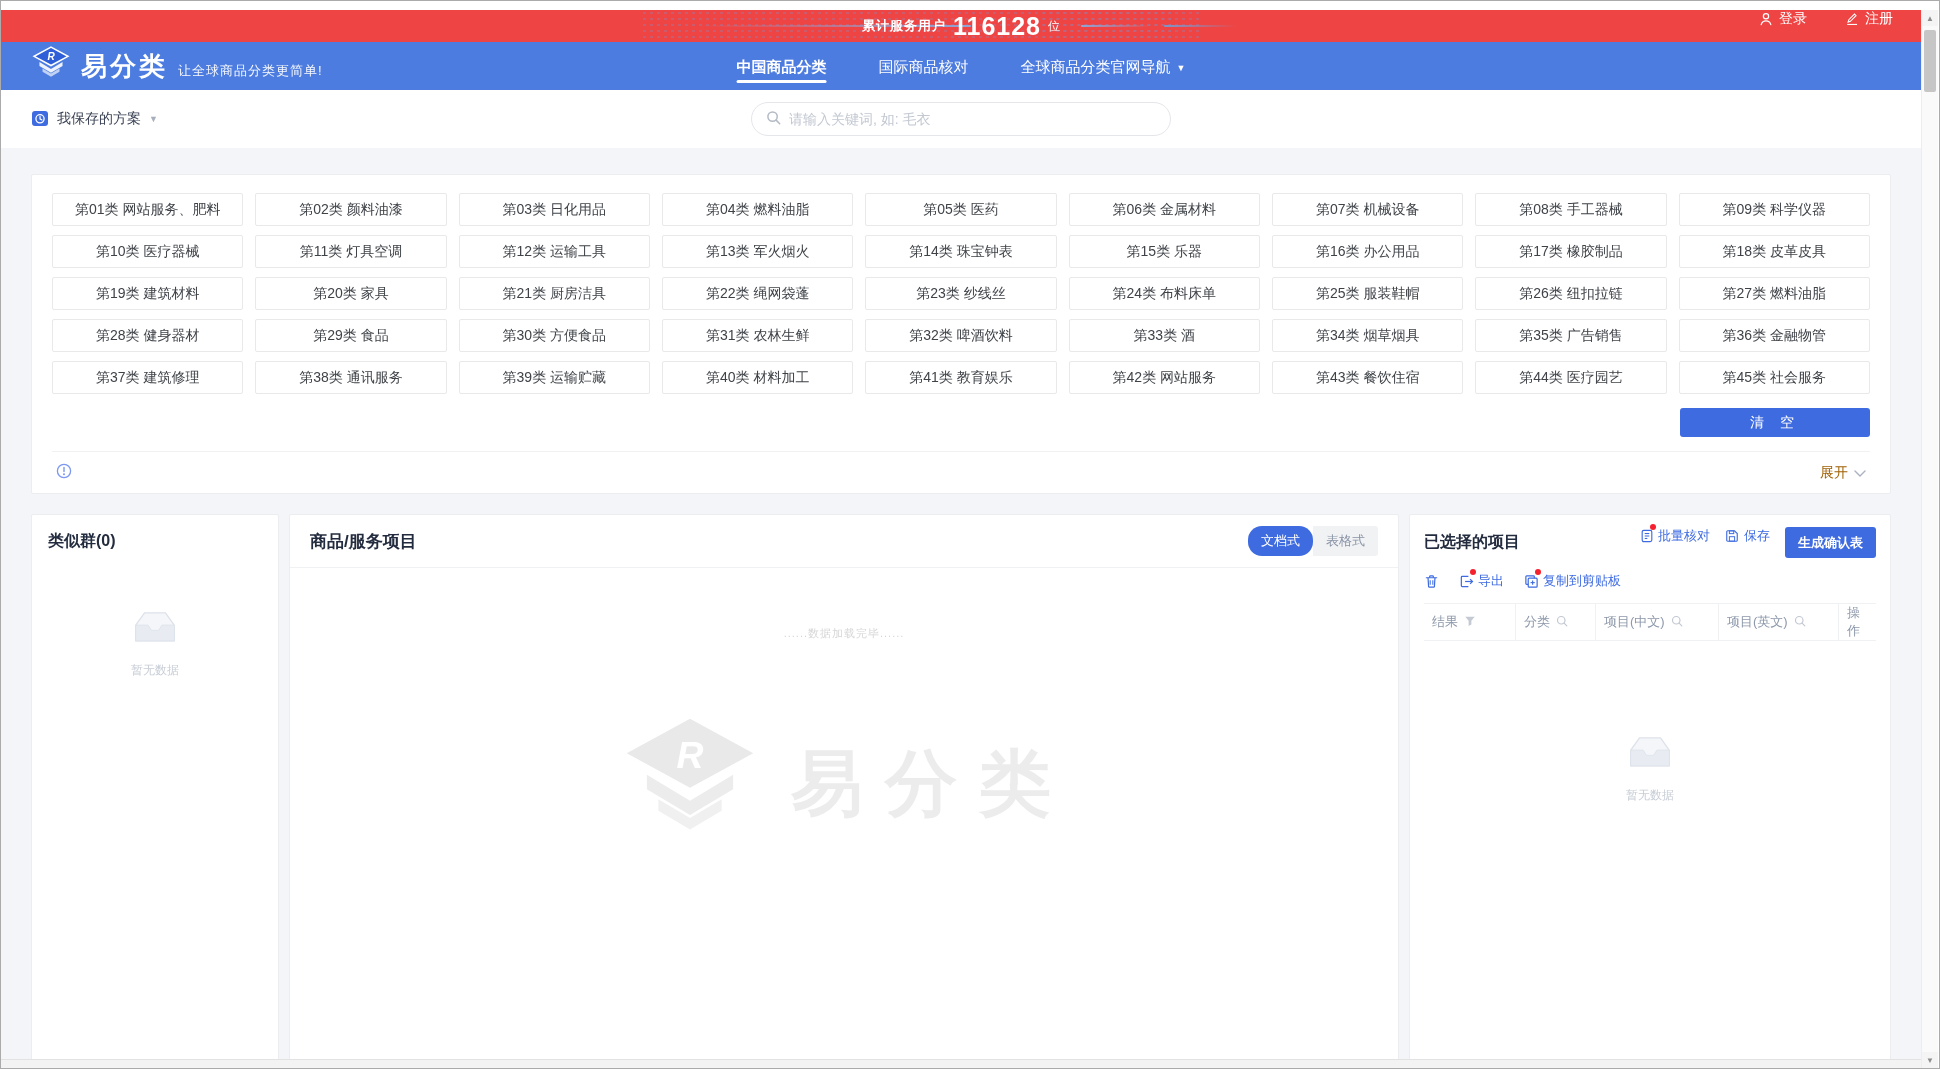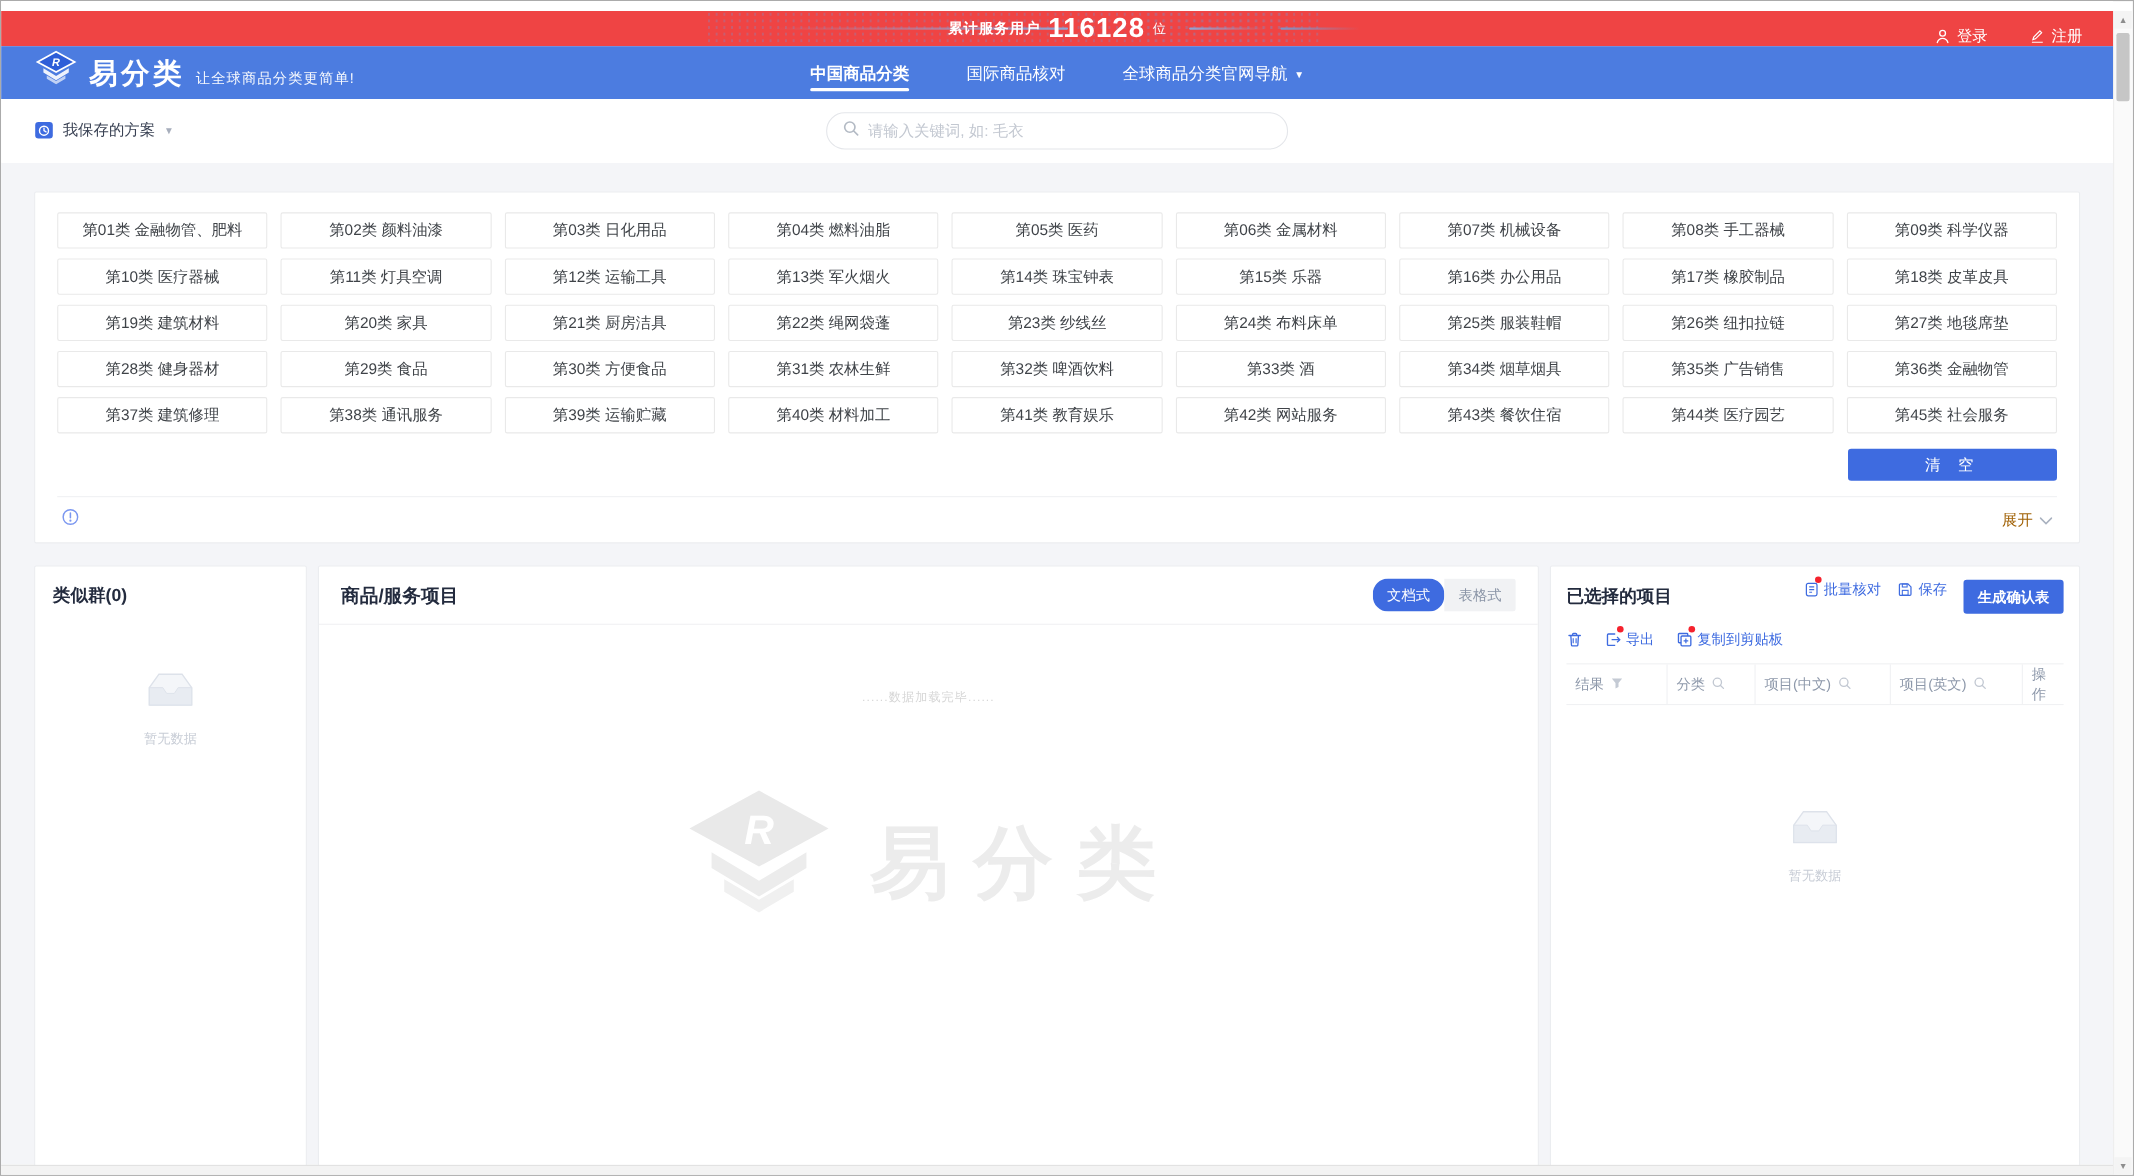--- a/index.html
+++ b/index.html
@@ -18,21 +18,21 @@
   .map-dots.right { left:1040px; width:130px; opacity:.35; }
   .deco-line { position:absolute; top:15px; height:2px; background:linear-gradient(to right, rgba(140,165,215,0), #8ea6d6); border-radius:1px; }
   .deco-line.l1 { left:700px; width:270px; }
   .deco-line.r1 { left:1080px; width:70px; background:linear-gradient(to left, rgba(140,165,215,0), #8ea6d6); }
   .deco-line.r2 { left:1163px; width:72px; background:linear-gradient(to left, rgba(140,165,215,0), #7d96c9); }
   .stats { position:absolute; left:50%; top:0; height:100%; transform:translateX(-50%);
     display:flex; align-items:center; gap:7px; white-space:nowrap; }
   .stats .lbl { font-size:13px; font-weight:bold; letter-spacing:1px; }
   .stats .num { font-size:25px; font-weight:bold; letter-spacing:1px; line-height:1; }
   .stats .unit { font-size:12px; }
-  .auth { position:absolute; right:28px; top:0; height:100%; display:flex; align-items:flex-end; gap:38px; }
+  .auth { position:absolute; right:28px; top:0; height:100%; display:flex; align-items:flex-start; gap:38px; }
   .auth a { display:flex; align-items:center; gap:6px; color:#fff; font-size:14px; text-decoration:none; cursor:pointer; }
   .auth svg { display:block; }
 
   
   .navbar { position:relative; height:48px; background:#4c7ce0; color:#fff; flex:none; }
   .brand { position:absolute; left:30px; top:0; height:100%; display:flex; align-items:center; gap:10px; }
   .brand-name { font-size:26px; font-weight:bold; letter-spacing:3px; }
   .brand-tag { font-size:13px; opacity:.95; margin-top:10px; letter-spacing:1px; }
   .nav-tabs { position:absolute; left:50%; transform:translateX(-50%); top:0; height:100%;
     display:flex; align-items:center; gap:52px; }
@@ -207,21 +207,21 @@
             </svg>
         </span>
         <input type="text" placeholder="请输入关键词, 如: 毛衣" style="">
       </div>
     </div>
 
     <div class="main">
 
       <section class="category-card">
         <div class="cat-grid">
-          <button class="cat">第01类 金融物管、肥料</button>
+          <button class="cat">第01类 网站服务、肥料</button>
           <button class="cat">第02类 颜料油漆</button>
           <button class="cat">第03类 日化用品</button>
           <button class="cat">第04类 燃料油脂</button>
           <button class="cat">第05类 医药</button>
           <button class="cat">第06类 金属材料</button>
           <button class="cat">第07类 机械设备</button>
           <button class="cat">第08类 手工器械</button>
           <button class="cat">第09类 科学仪器</button>
           <button class="cat">第10类 医疗器械</button>
           <button class="cat">第11类 灯具空调</button>
@@ -233,21 +233,21 @@
           <button class="cat">第17类 橡胶制品</button>
           <button class="cat">第18类 皮革皮具</button>
           <button class="cat">第19类 建筑材料</button>
           <button class="cat">第20类 家具</button>
           <button class="cat">第21类 厨房洁具</button>
           <button class="cat">第22类 绳网袋蓬</button>
           <button class="cat">第23类 纱线丝</button>
           <button class="cat">第24类 布料床单</button>
           <button class="cat">第25类 服装鞋帽</button>
           <button class="cat">第26类 纽扣拉链</button>
-          <button class="cat">第27类 地毯席垫</button>
+          <button class="cat">第27类 燃料油脂</button>
           <button class="cat">第28类 健身器材</button>
           <button class="cat">第29类 食品</button>
           <button class="cat">第30类 方便食品</button>
           <button class="cat">第31类 农林生鲜</button>
           <button class="cat">第32类 啤酒饮料</button>
           <button class="cat">第33类 酒</button>
           <button class="cat">第34类 烟草烟具</button>
           <button class="cat">第35类 广告销售</button>
           <button class="cat">第36类 金融物管</button>
           <button class="cat">第37类 建筑修理</button>

